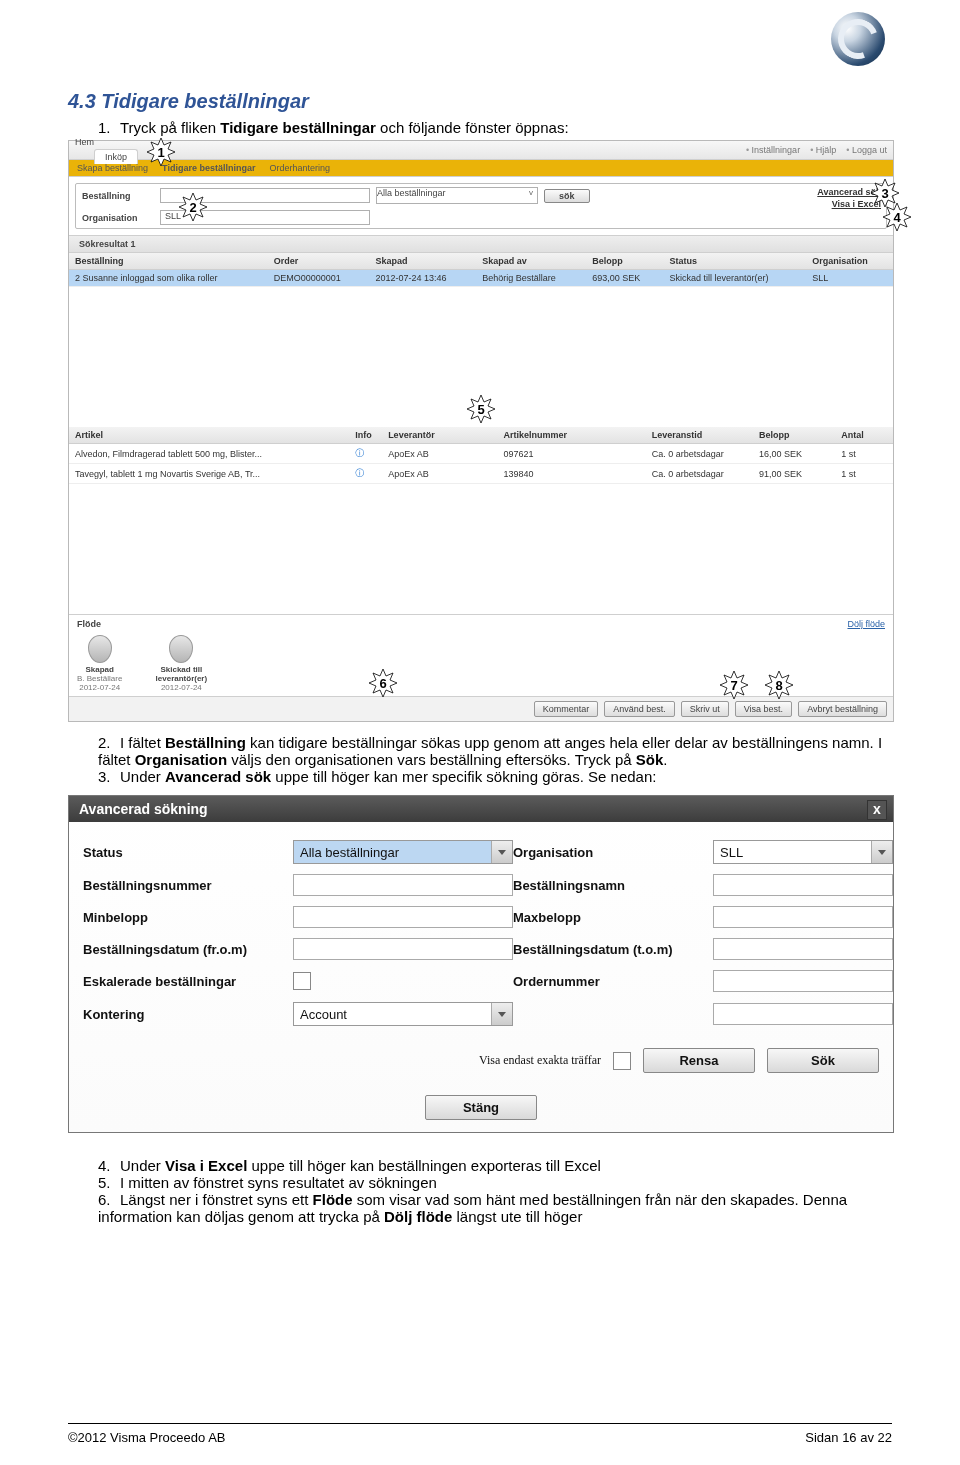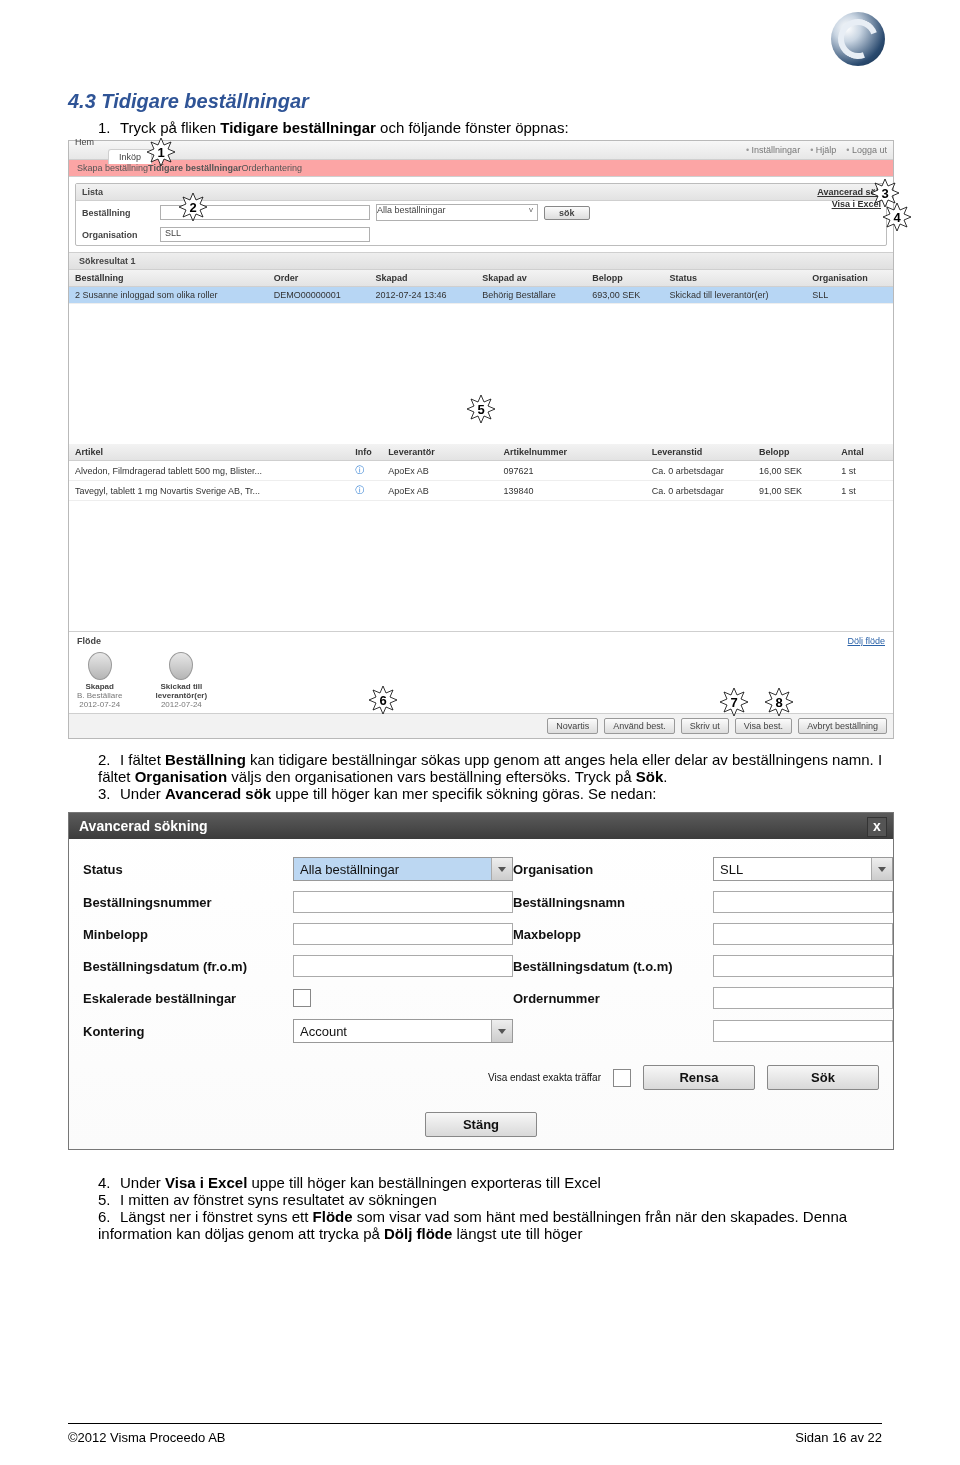--- a/index.html
+++ b/index.html
@@ -61,39 +61,39 @@
   }
   .app .topbar {
     background: linear-gradient(#f7f7f7,#e7e7e7);
     border-bottom: 1px solid #cfcfcf;
     height: 18px;
     display:flex;
     align-items:center;
     padding: 0 6px;
     justify-content: space-between;
   }
-  .app .topbar .left { display:flex; gap:14px; }
+  .app .topbar .left { display:flex; gap:0; }
   .app .topbar .tab {
     padding: 2px 10px;
     background:#fff;
     border:1px solid #cfcfcf;
     border-bottom:none;
     border-radius: 3px 3px 0 0;
     margin-top: 12px;
   }
   .app .topbar .right { display:flex; gap:10px; color:#777;}
   .app .topbar .right span::before{
     content:"• ";
     color:#999;
   }
   .app .crumbs {
-    background:#fca5a5;
+    background:#eab308;
     border-bottom:1px solid #cfcfcf;
     padding:3px 8px;
-    display:flex; gap:0;
+    display:flex; gap:14px;
     color:#555;
   }
   .filterbox {
     border:1px solid #bcbcbc;
     margin:6px;
     border-radius:2px;
   }
   .filterbox .lista {
     background: linear-gradient(#f2f2f2,#e2e2e2);
     border-bottom:1px solid #cfcfcf;
@@ -229,33 +229,33 @@
   .dialog .bestrow{
     display:flex; align-items:center; gap:0;
     padding:34px 14px 4px 14px;
   }
   .dialog .bestrow .lbl{ width:210px; font-weight:bold;}
   .dialog .bestrow .inp{ width:214px;}
   .dialog .footer1 {
     display:flex; justify-content:flex-end; align-items:center;
     gap:12px; padding:16px 14px 4px 14px;
   }
-  .dialog .footer1 .text{ font-size:10px;}
+  .dialog .footer1 .text{ font-size:12px;font-family:Liberation Serif, serif;}
   .dialog .footer2 {
     display:flex; justify-content:center; padding:18px 14px 12px 14px;
   }
   .dialog .dbtn{
     border:1px solid #888; background:linear-gradient(#f7f7f7,#d9d9d9);
     padding:4px 0; width:110px; text-align:center; font-weight:bold;
     border-radius:2px; font-size:13px;
   }
   
   .pagefoot{
     position:absolute;
-    left:68px; right:78px; bottom:20px;
+    left:68px; right:68px; bottom:20px;
     border-top:1px solid #000;
     padding-top:6px;
     display:flex; justify-content:space-between;
     font-size:13px;
   }
 </style>
 </head>
 <body>
 
 <div class="logo"></div>
@@ -327,21 +327,20 @@
       <span>Hjälp</span>
       <span>Logga ut</span>
     </div>
   </div>
   <div class="crumbs">
     <span>Skapa beställning</span>
     <span style="font-weight:bold">Tidigare beställningar</span>
     <span>Orderhantering</span>
   </div>
   <div class="filterbox">
-    <div class="lista">Lista</div>
     <div class="row">
       <span class="lbl">Beställning</span>
       <span class="input big"></span>
       <span class="sel">Alla beställningar</span>
       <span class="btn">sök</span>
     </div>
     <div class="row">
       <span class="lbl">Organisation</span>
       <span class="input big">SLL</span>
     </div>
@@ -418,21 +417,21 @@
       <div class="sub">B. Beställare</div>
       <div class="sub">2012-07-24</div>
     </div>
     <div class="step">
       <div class="dot"></div>
       <div style="font-weight:bold; max-width:70px">Skickad till leverantör(er)</div>
       <div class="sub">2012-07-24</div>
     </div>
   </div>
   <div class="actionbar">
-    <span class="btn">Novartis</span>
+    <span class="btn">Kommentar</span>
     <span class="btn">Använd best.</span>
     <span class="btn">Skriv ut</span>
     <span class="btn">Visa best.</span>
     <span class="btn">Avbryt beställning</span>
   </div>
 </div>
 
 <div style="height:12px"></div>
 <div class="ol" id="step-mid-0"><span class="num">2.</span>I fältet <span class="bold">Beställning</span> kan tidigare beställningar sökas upp genom att anges hela eller delar av beställningens namn. I fältet <span class="bold">Organisation</span> väljs den organisationen vars beställning eftersöks. Tryck på <span class="bold">Sök</span>.</div>
 <div class="ol" id="step-mid-1"><span class="num">3.</span>Under <span class="bold">Avancerad sök</span> uppe till höger kan mer specifik sökning göras. Se nedan:</div>

